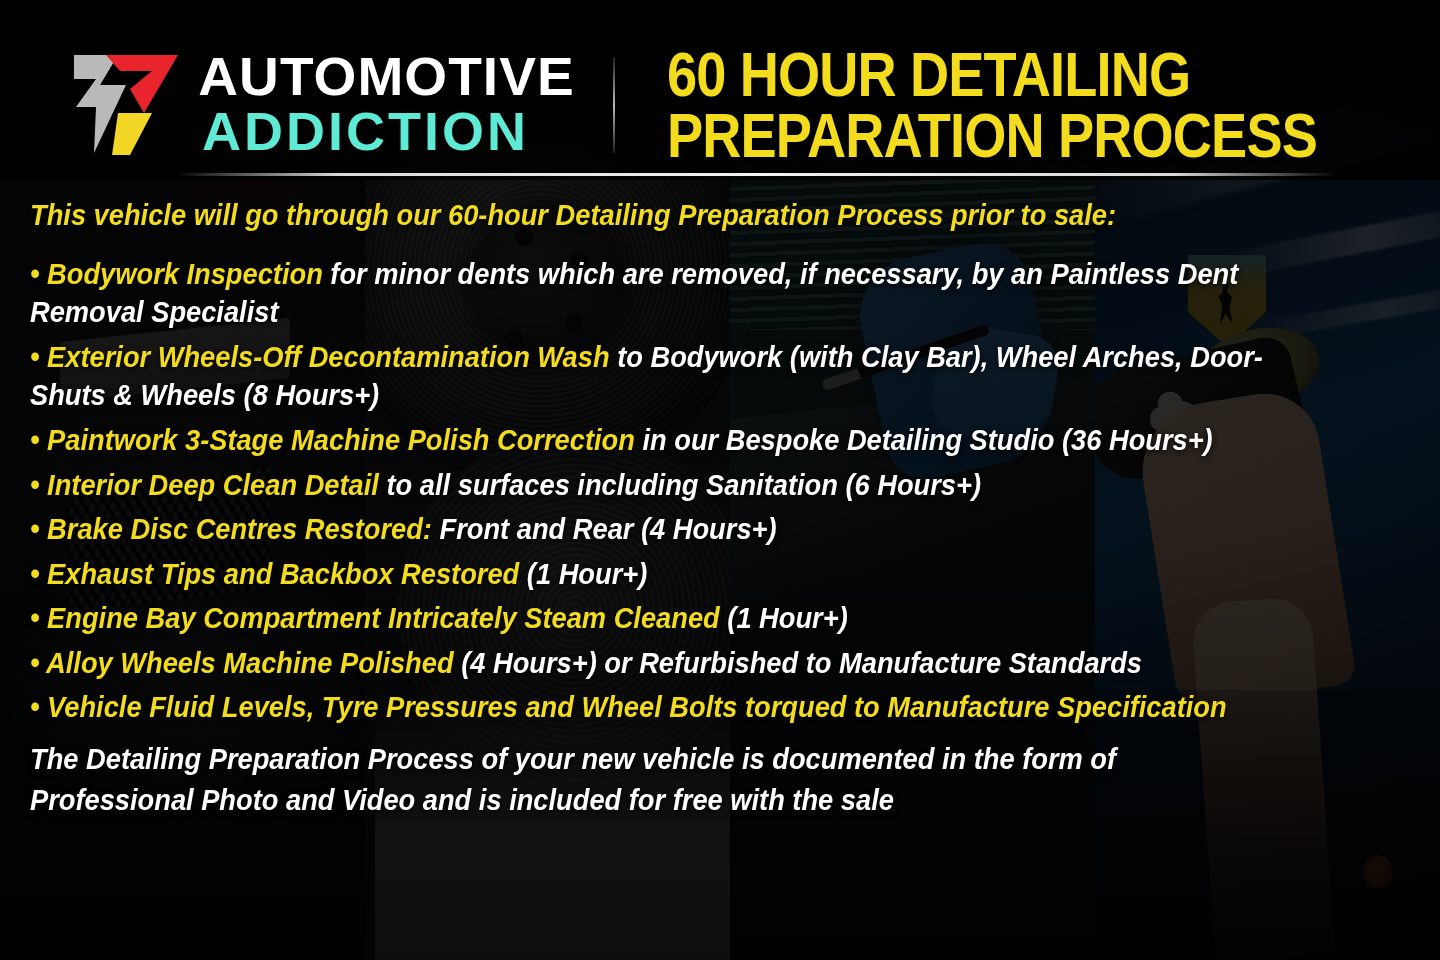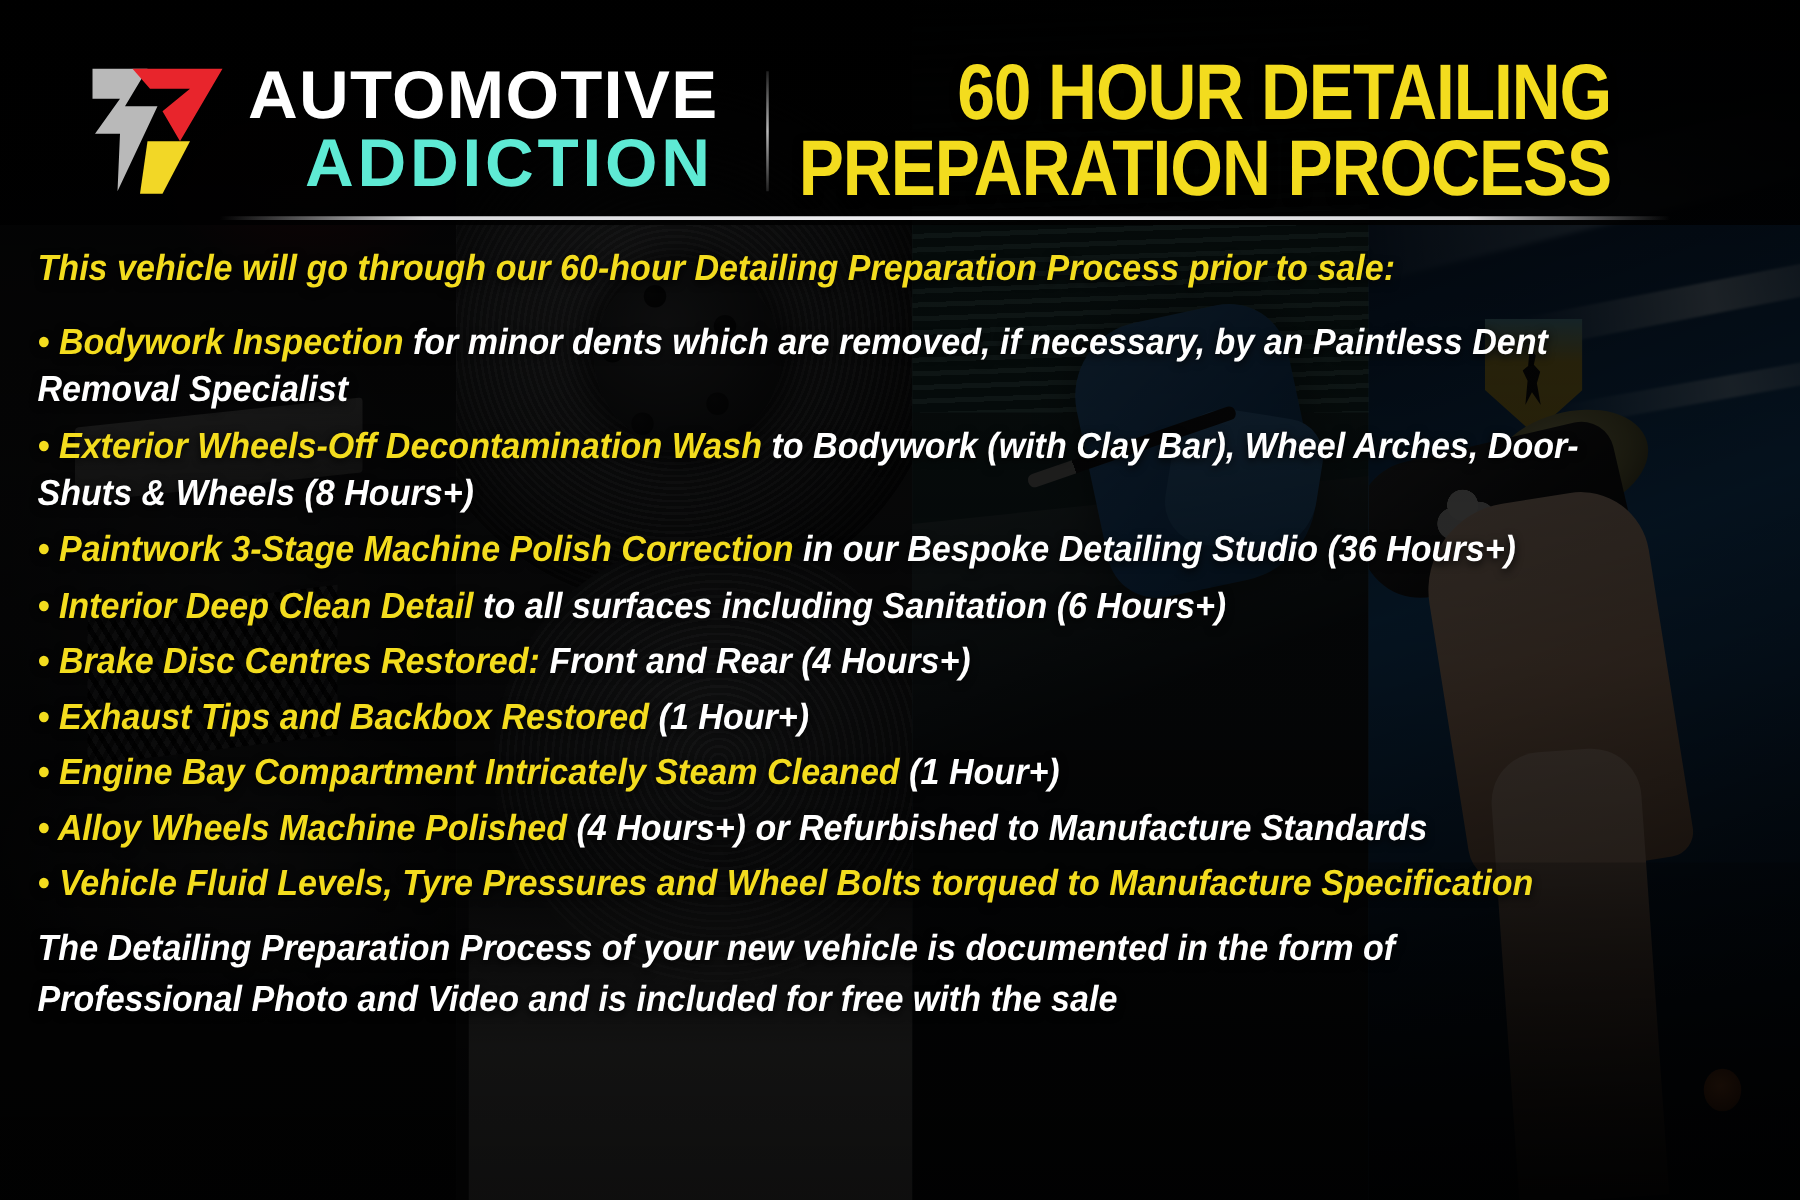--- a/index.html
+++ b/index.html
@@ -204,21 +204,21 @@
     position:absolute; left:0; top:0; width:1440px; height:180px; z-index:1;
     background:linear-gradient(180deg, rgba(0,0,0,.95), rgba(0,0,0,.86));
   }
 
   
   .content { position:absolute; inset:0; z-index:3; }
 
   
   .header {
     position:absolute; left:0; top:0; width:1440px; height:210px;
-    display:flex; align-items:center;text-align:right;
+    display:flex; align-items:center;
   }
   .brand { display:flex; align-items:center; margin-left:66px; }
 
   .logo-mark { width:118px; height:112px; flex:0 0 auto; }
 
   .brand-words { margin-left:18px; }
   .brand-line1 {
     font-size:54px; font-weight:bold; color:#ffffff;
     letter-spacing:1px; line-height:.96;
     transform:scaleX(1.02);
@@ -228,21 +228,21 @@
     font-size:54px; font-weight:bold; color:#5eead4;
     letter-spacing:3px; line-height:1.02; margin-top:2px;
     font-family:"Liberation Sans", sans-serif;
   }
 
   .v-divider {
     width:2px; height:96px; margin-left:42px;
     background:linear-gradient(180deg, rgba(255,255,255,.12), rgba(255,255,255,.72), rgba(255,255,255,.12));
   }
 
-  .title-block { margin-left:24px; }
+  .title-block { margin-left:52px; }
   .title-l1, .title-l2 {
     color:#F3DC1E; font-weight:bold;
     font-family:"Liberation Sans Narrow","Liberation Sans", sans-serif;
     transform:scaleX(.86); transform-origin:left center;
     letter-spacing:-1px;
     text-shadow:0 2px 8px rgba(0,0,0,.9);
   }
   .title-l1 { font-size:63px; line-height:.93; }
   .title-l2 { font-size:63px; line-height:.93; margin-top:2px; }
 

